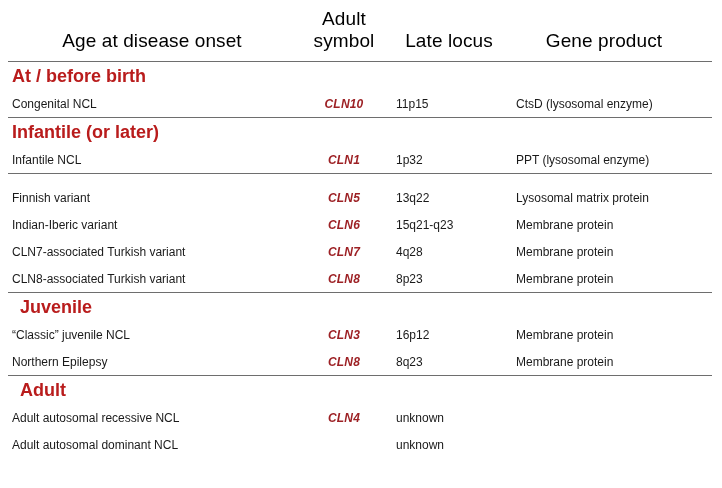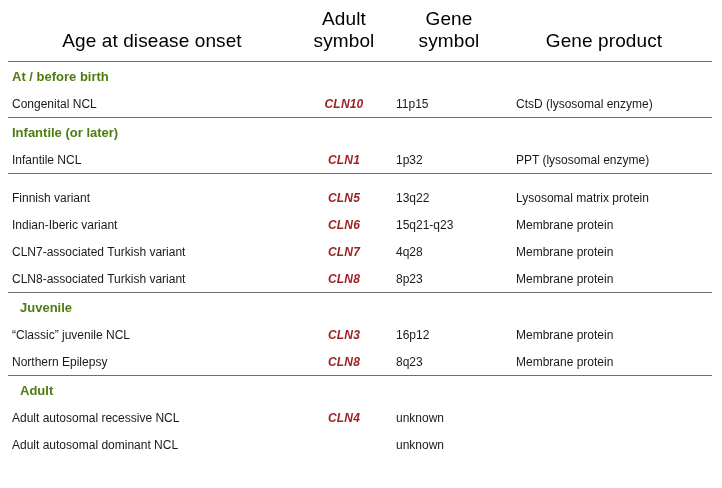--- a/index.html
+++ b/index.html
@@ -86,22 +86,22 @@
   
   tr.section-row td {
     font-weight: bold;
     height: 28px;
   }
   tr.section-row td.section-italic {
   }
   td.section-label {
     text-align: left;
     padding-left: 4px;
-    font-size: 13px;
-    color: #4d7c0f;
+    font-size: 18px;
+    color: #b91c1c;
   }
   td.section-label.indent {
     padding-left: 12px;
   }
 
   
   tr.rule-under td {
     border-bottom: 1.4px solid #6e6e6e;
   }
   tr.head-rule th {
@@ -121,21 +121,21 @@
       <col class="c-onset">
       <col class="c-symbol">
       <col class="c-locus">
       <col class="c-product">
     </colgroup>
 
     <thead>
       <tr class="head-rule">
         <th class="th-onset">Age at disease onset</th>
         <th class="th-symbol">Adult symbol</th>
-        <th class="th-locus">Gene symbol</th>
+        <th class="th-locus">Late locus</th>
         <th class="th-product">Gene product</th>
       </tr>
     </thead>
 
     <tbody>
 
       <tr class="section-row">
         <td class="section-label" colspan="4">At / before birth</td>
       </tr>
       <tr class="rule-under">

